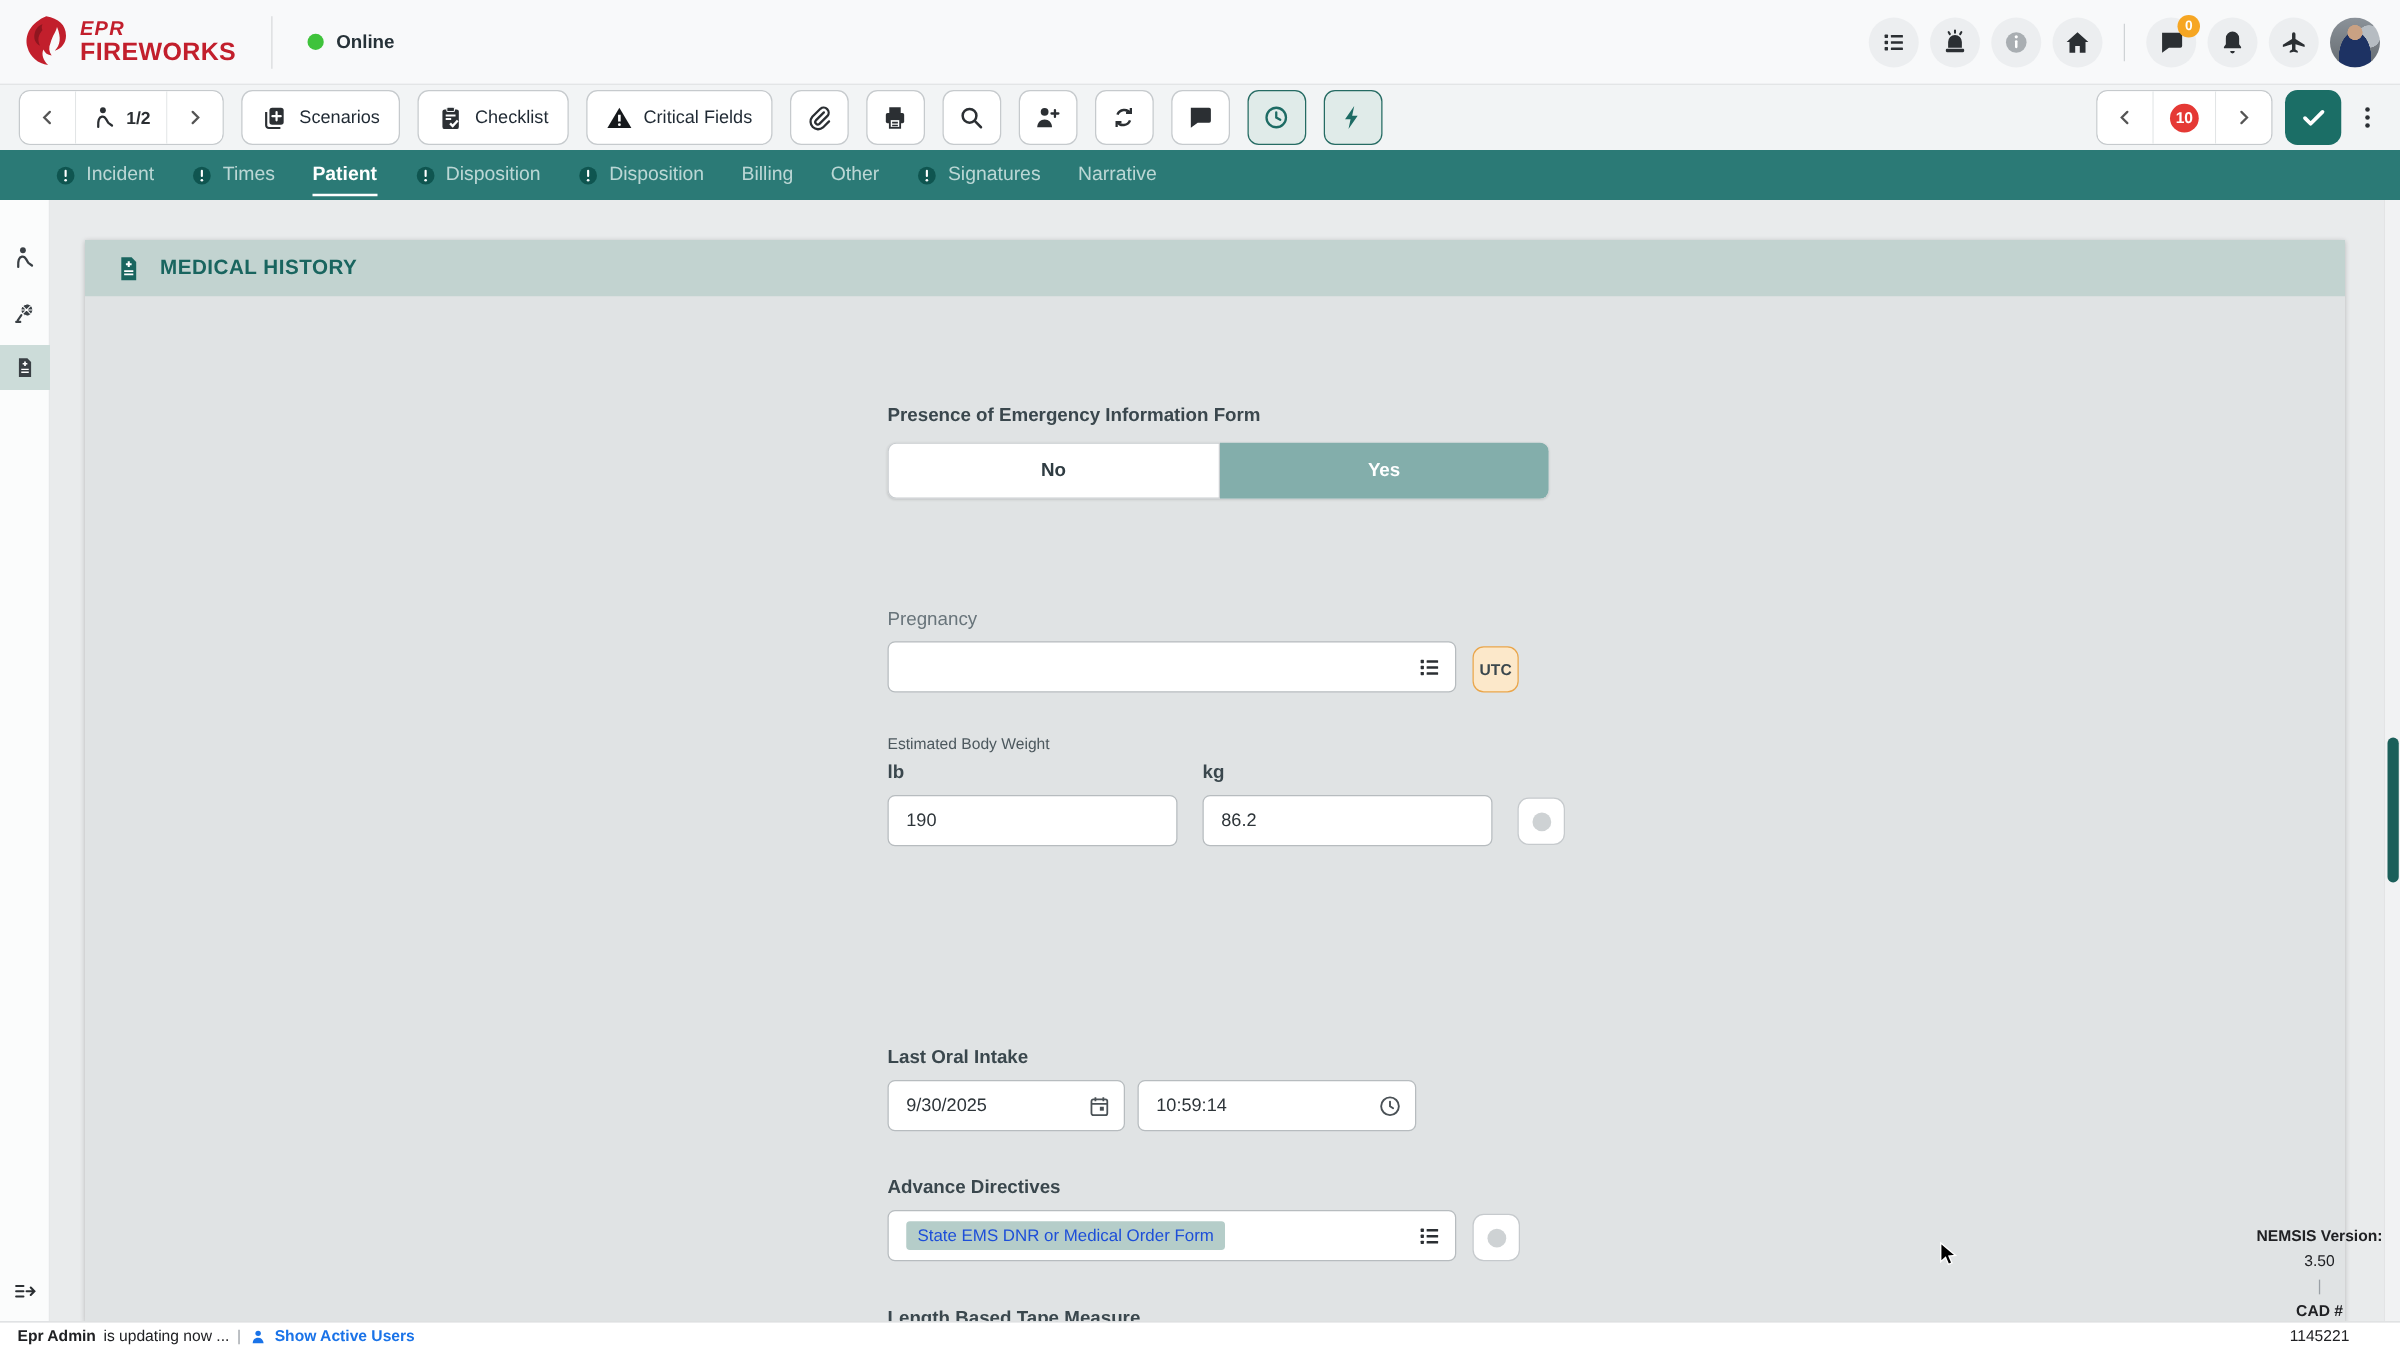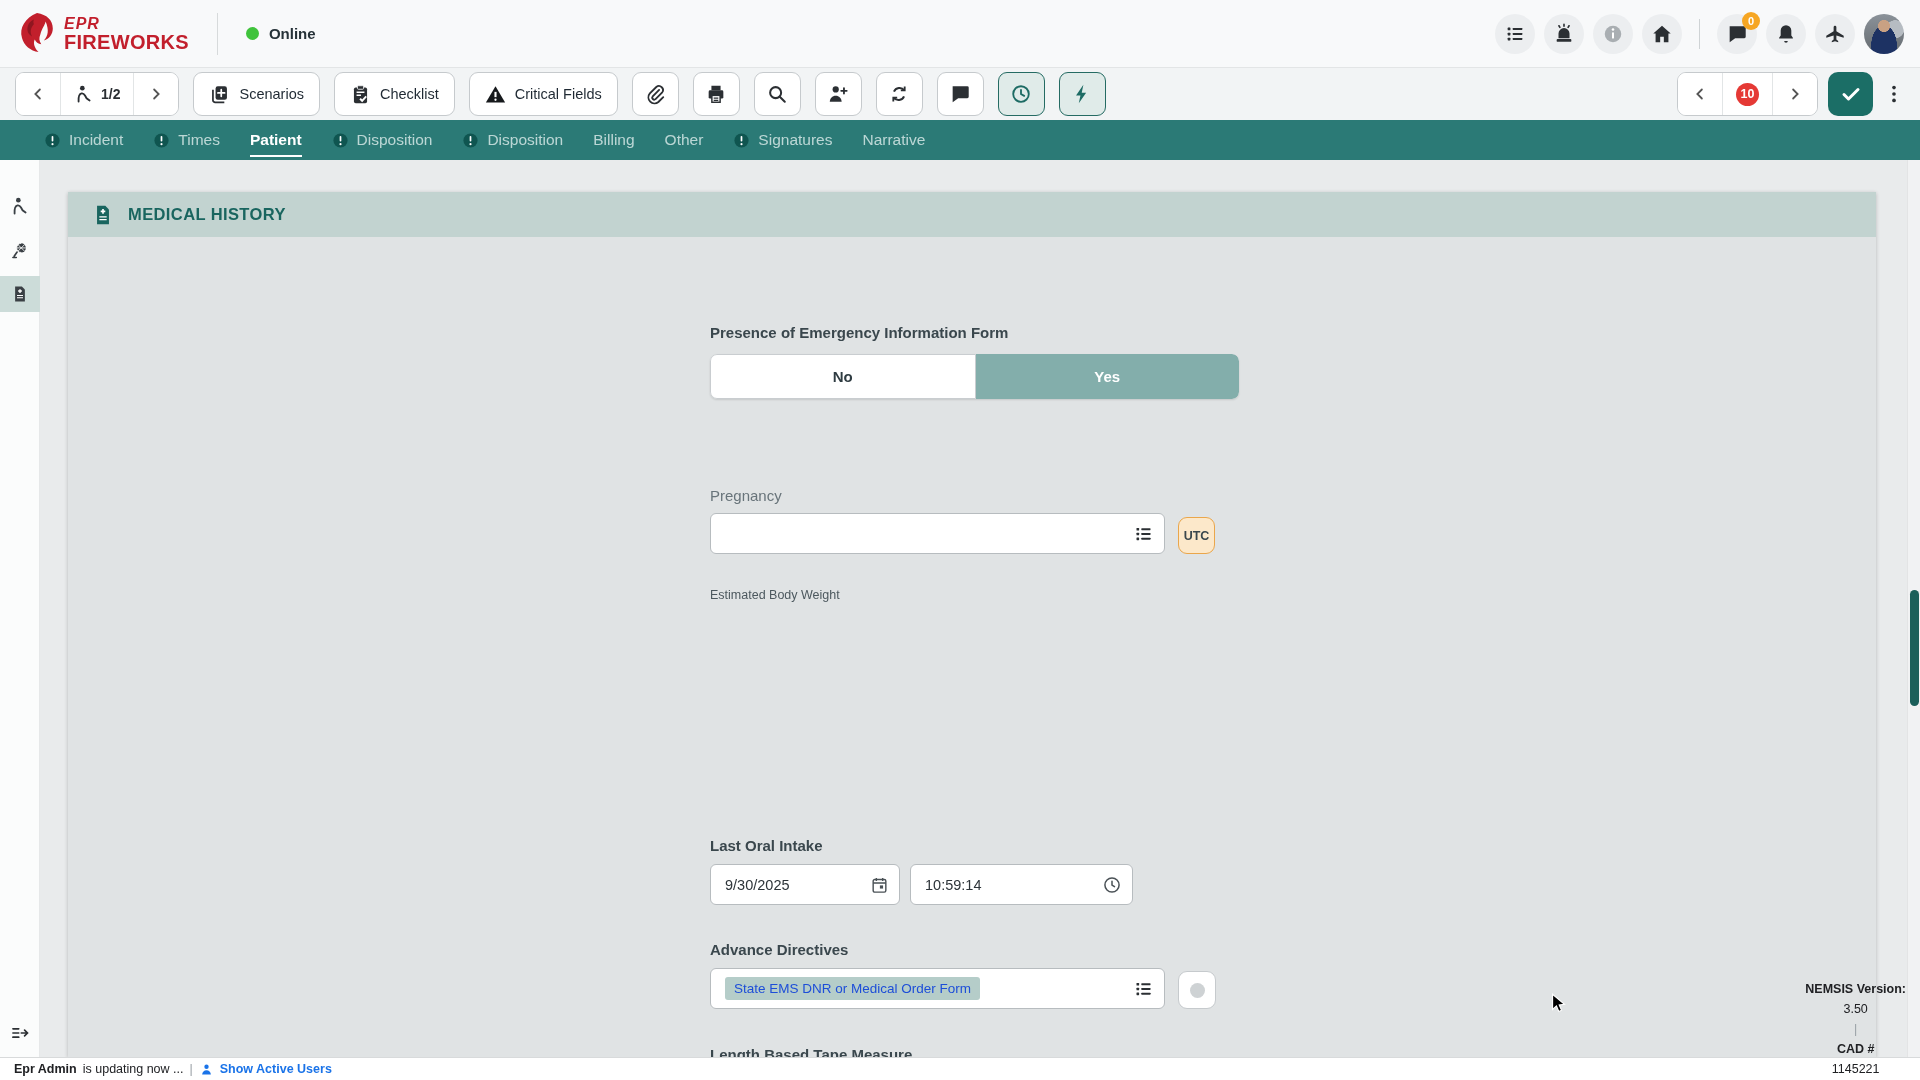--- a/index.html
+++ b/index.html
@@ -419,20 +419,33 @@
                   <rect x="9.5" y="16.4" width="10.5" height="2.2" rx=".5"></rect>
                 </svg>
             </span>
           </div>
           <button class="utc-btn">UTC</button>
         </div>
       </div>
 
       <div class="field" style="top:351px;">
         <div class="lbl-small">Estimated Body Weight</div>
+        <div class="row" style="margin-top:7px; gap:20px;">
+          <div style="width:232px;">
+            <span class="unit-lbl">lb</span>
+            <input class="inp" value="190" style="">
+          </div>
+          <div style="width:232px;">
+            <span class="unit-lbl">kg</span>
+            <input class="inp" value="86.2" style="">
+          </div>
+          <button class="side-circle-btn" style="margin-bottom:1px;">
+            <span class="dot"></span>
+          </button>
+        </div>
       </div>
 
 
       <div class="field" style="top:600px;">
         <div class="lbl-bold">Last Oral Intake</div>
         <div class="row" style="margin-top:10px; gap:10px;">
           <div class="inp-wrap" style="width:190px;">
             <input class="inp" value="9/30/2025" style="">
             <span class="inp-icon">
               <svg class="ic" width="19" height="19" viewBox="0 0 24 24" fill="none" stroke="#4a5156" stroke-width="1.8">

